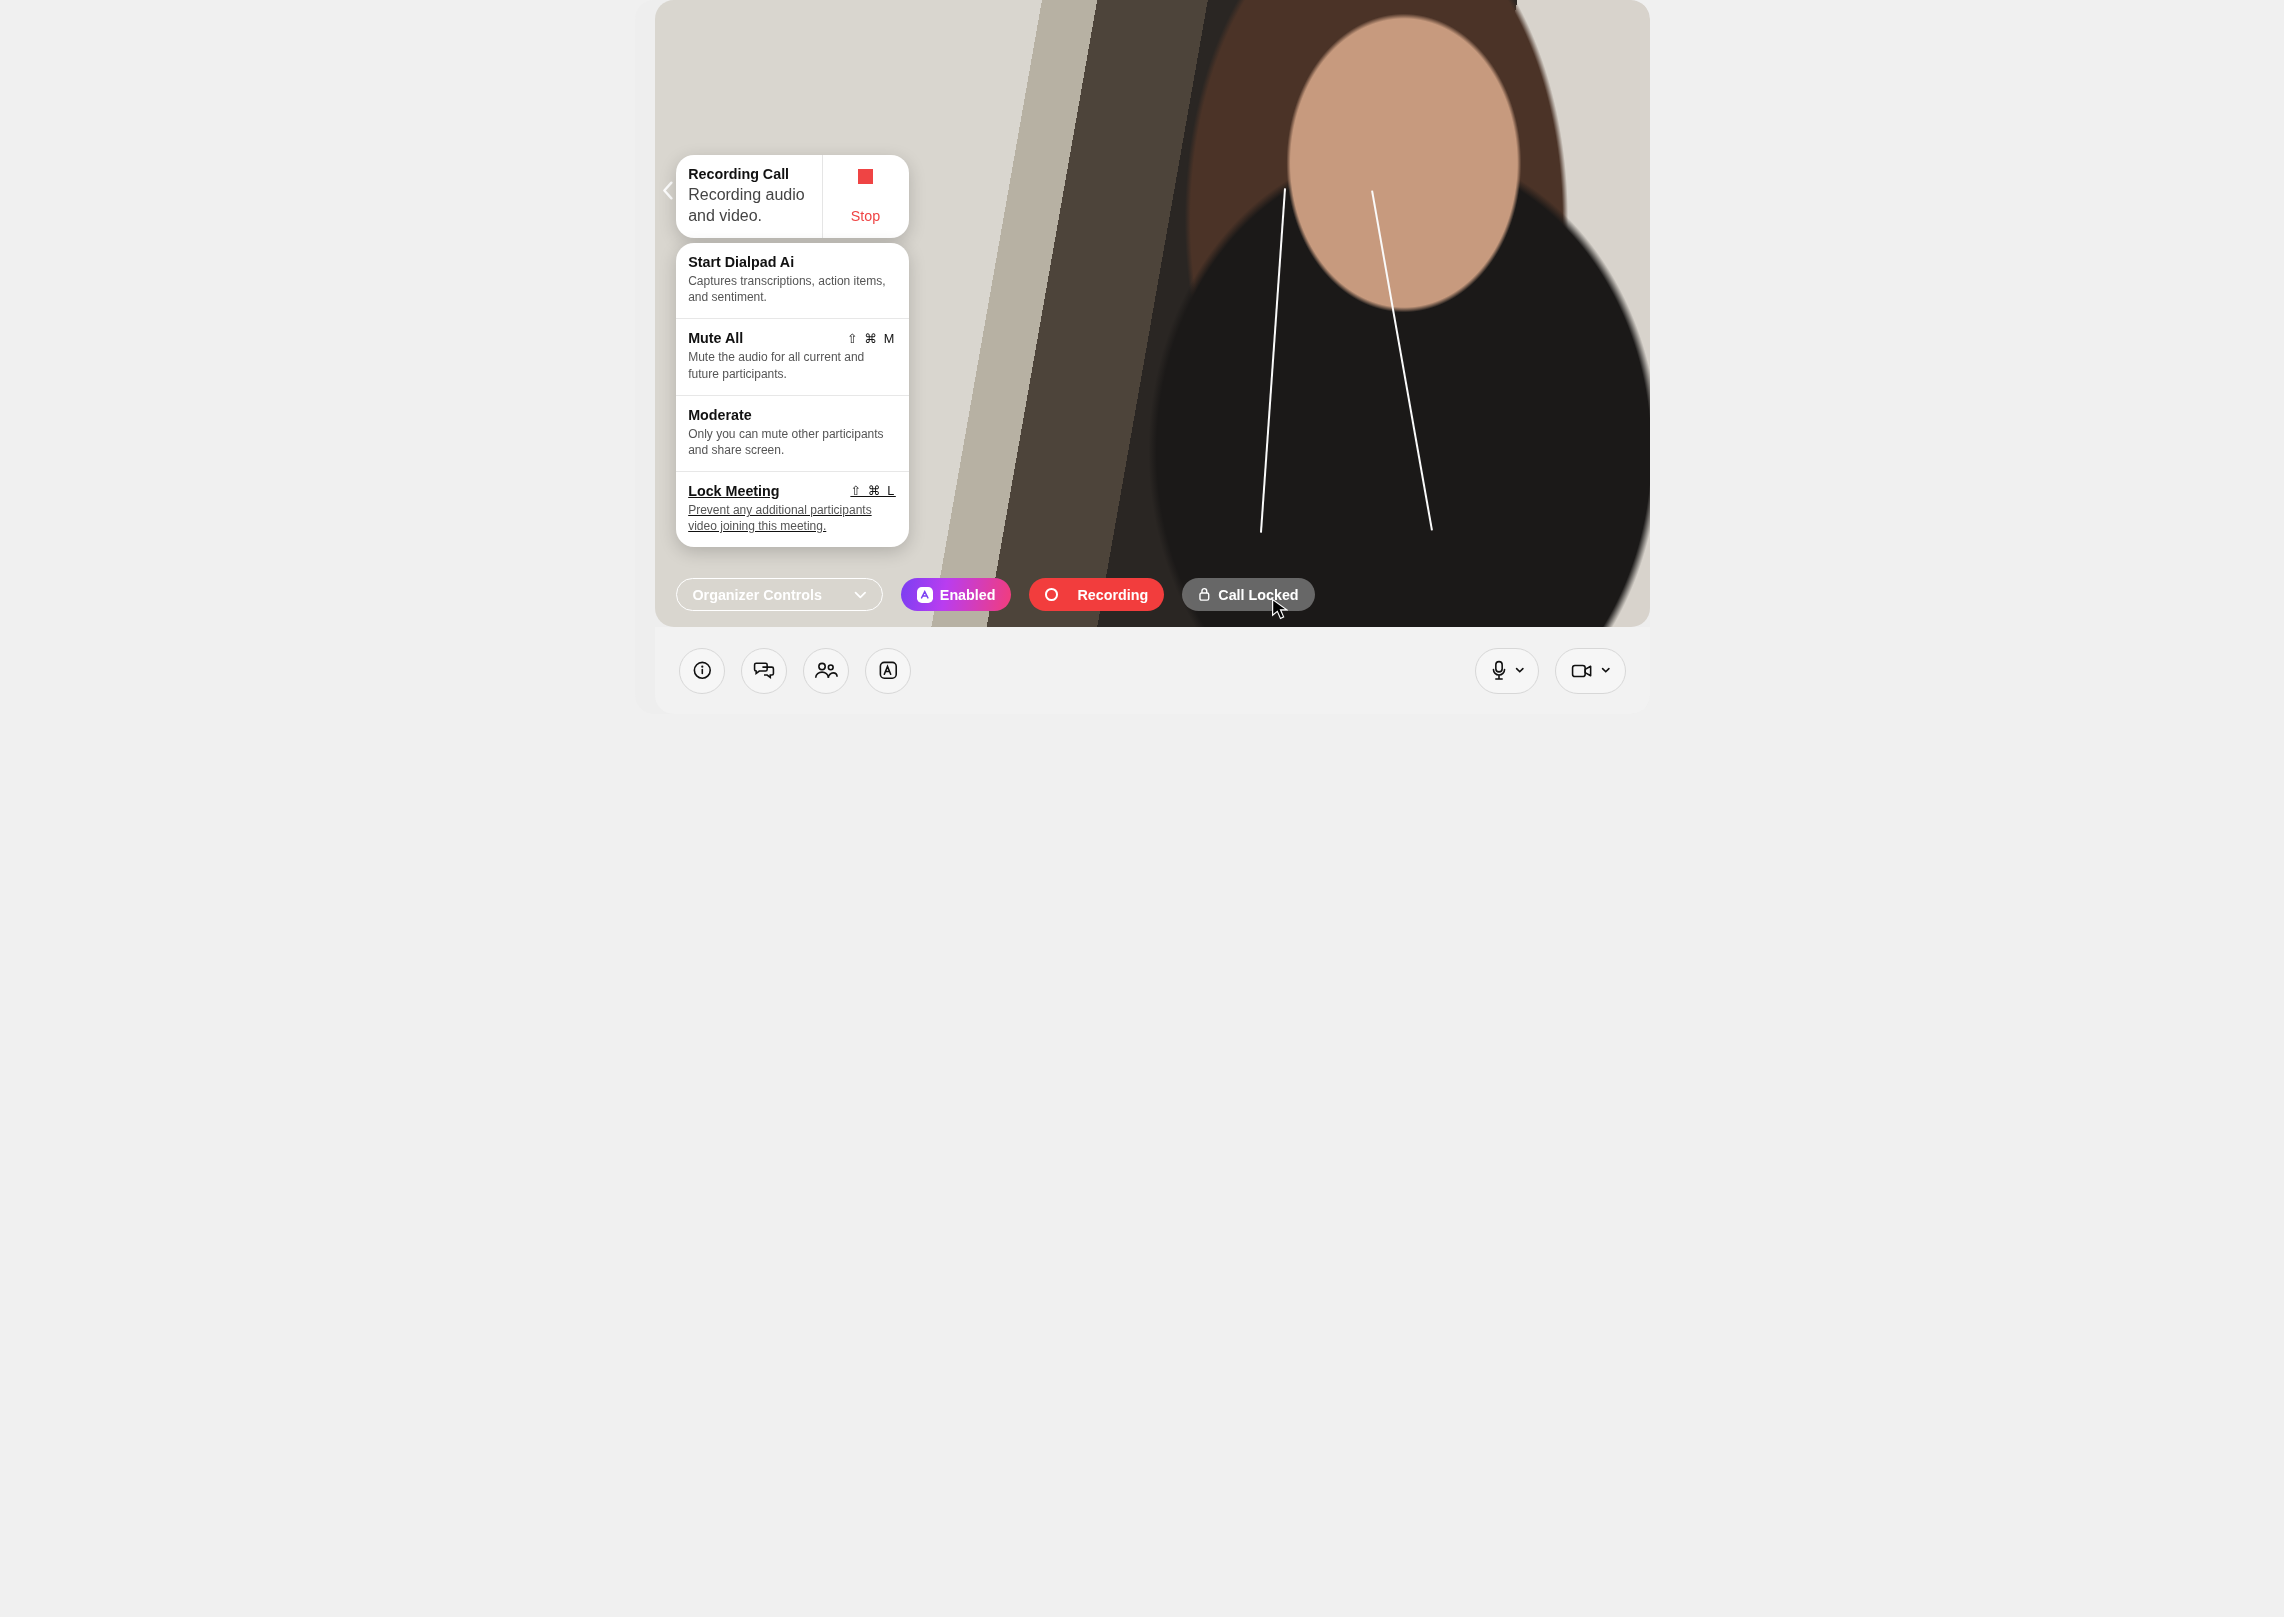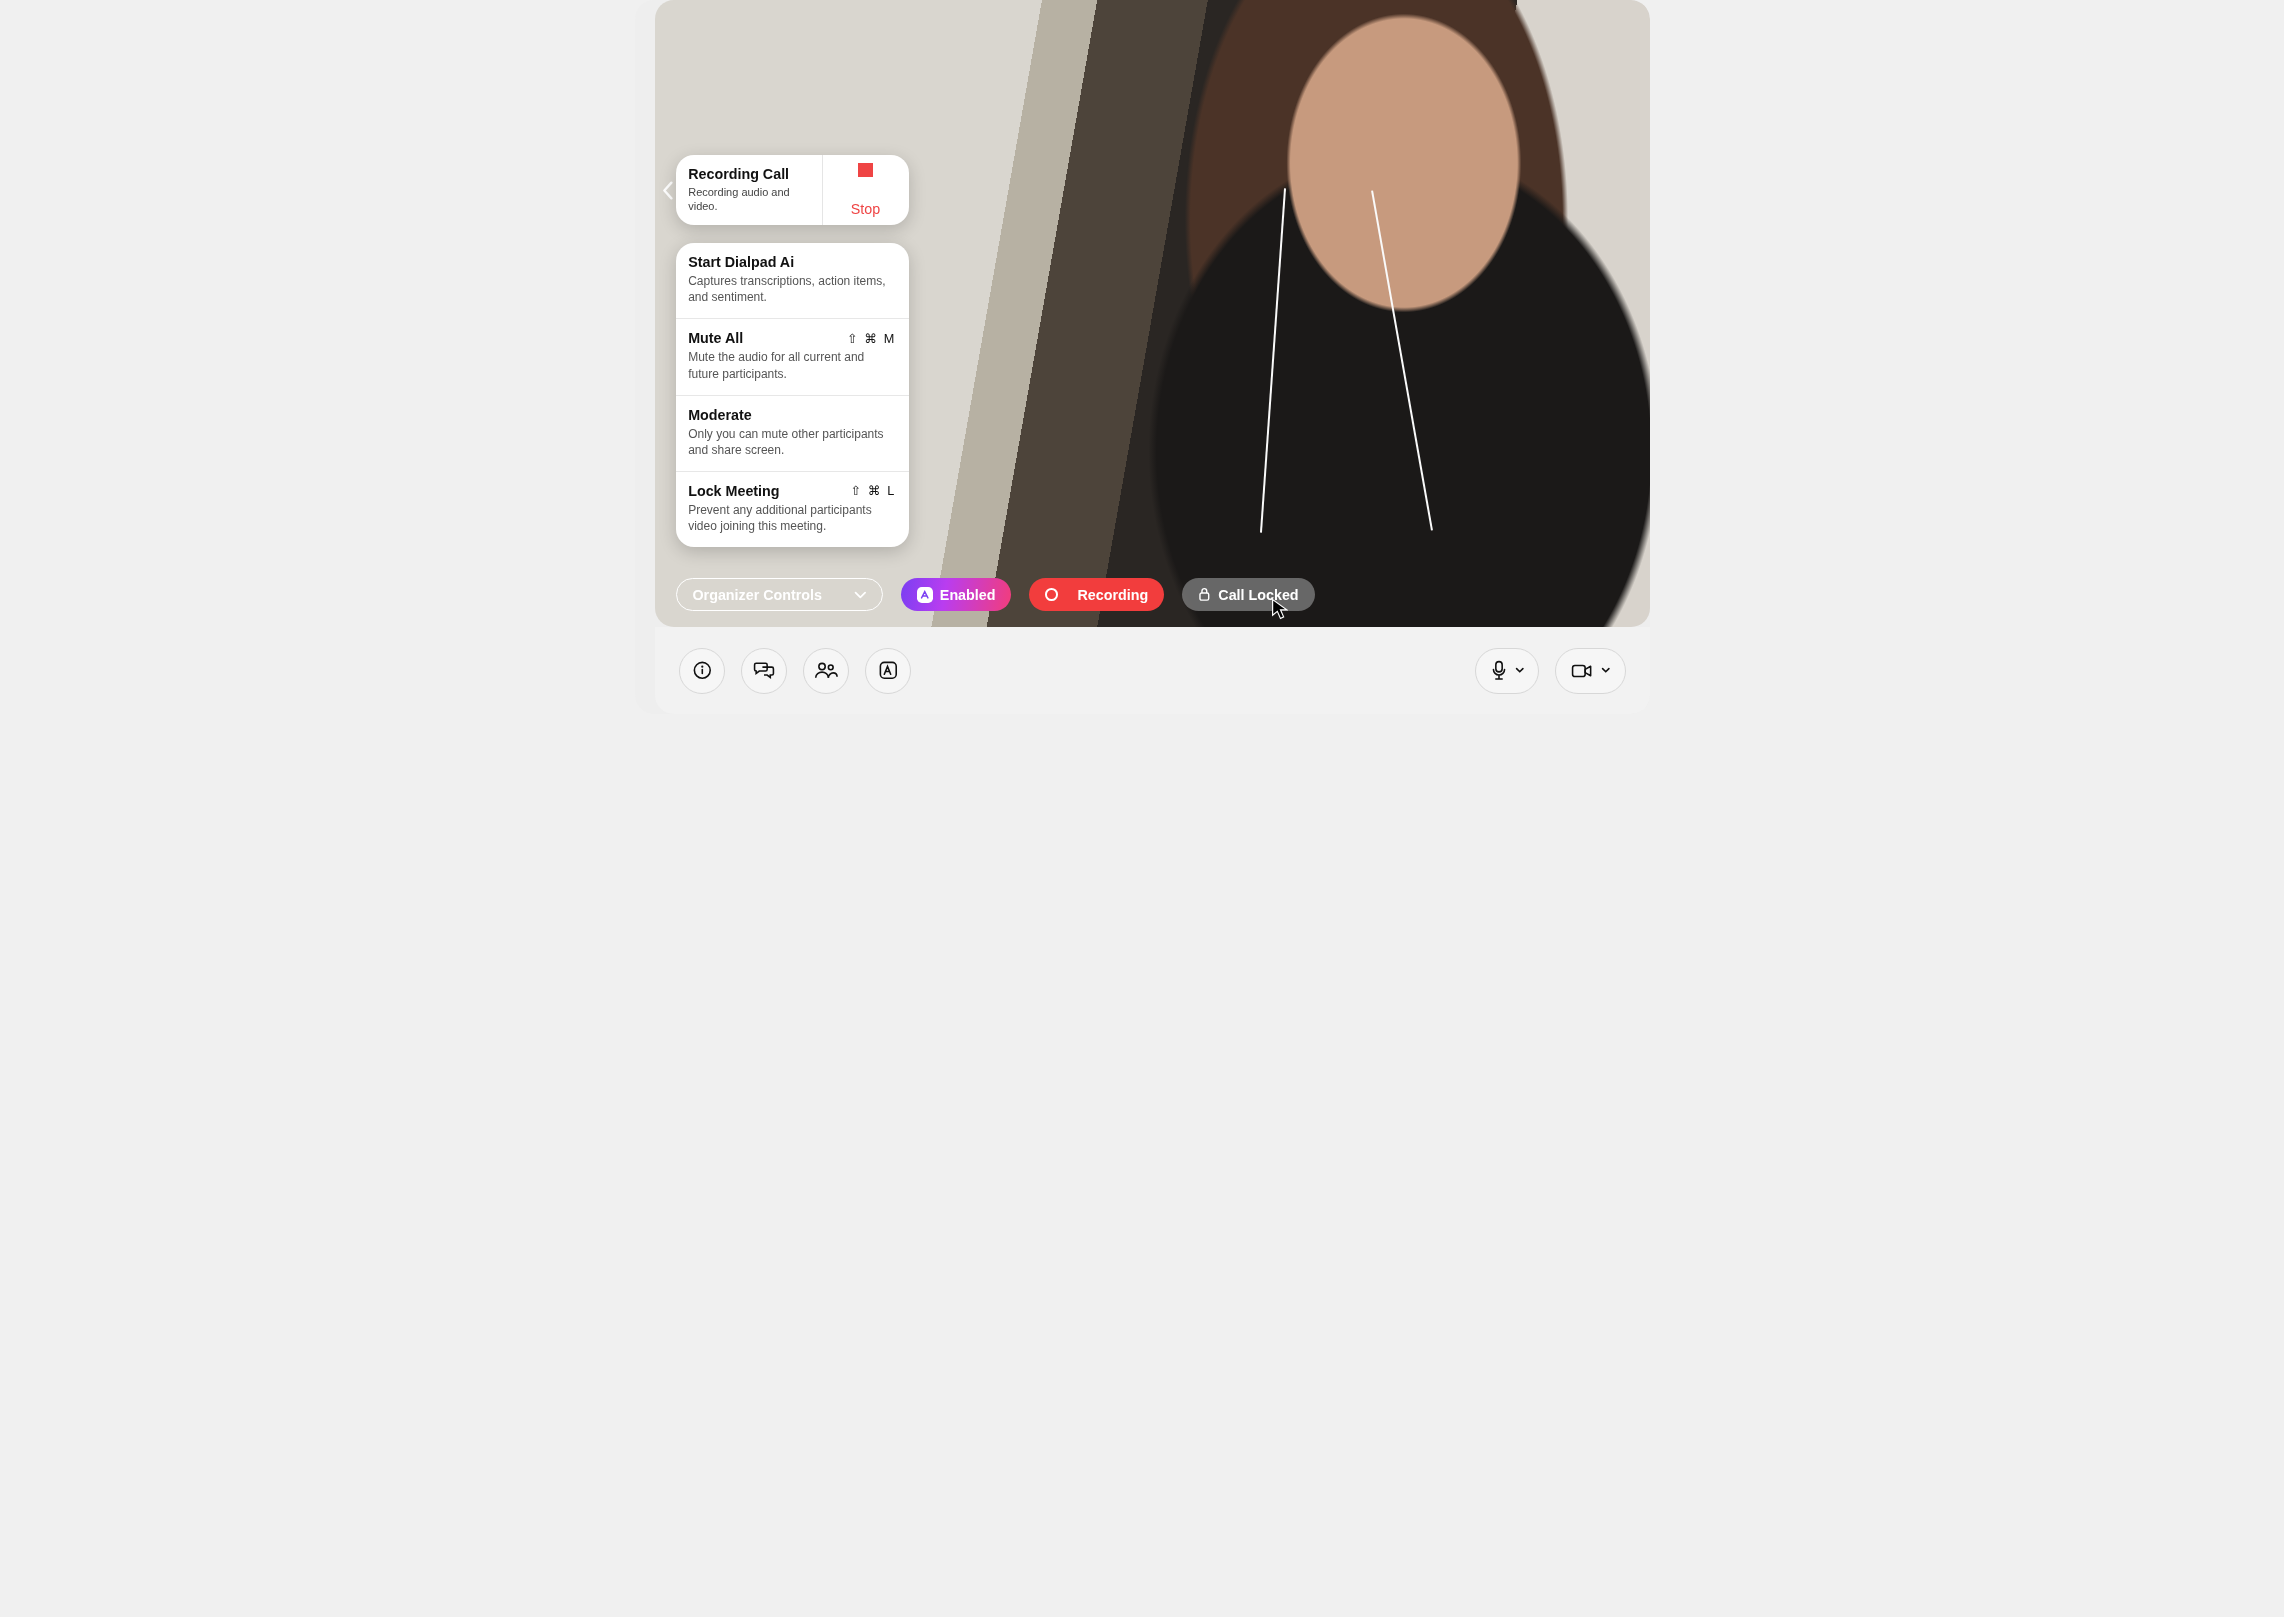--- a/index.html
+++ b/index.html
@@ -39,32 +39,32 @@
   }
   
   .card {
     position: absolute; background:#fff; border-radius:18px;
     box-shadow: 0 4.8px 17.4px rgba(0,0,0,.18);
     color:#111;
   }
   .rec-card { left:41px; top:155px; width:233px; display:flex; }
   .rec-left { flex:1; padding:11px 11px 11px 12.7px; }
   .rec-left .title { font-weight:700; font-size:14.3px; margin-bottom:3.2px;}
-  .rec-left .desc { font-size:11px; color:#444; line-height:1.3;}
+  .rec-left .desc { font-size:16px; color:#444; line-height:1.3;}
   .rec-right {
     width:87px; border-left:0.8px solid #e5e5e5;
     display:flex; flex-direction:column; align-items:center; justify-content:center;
     gap:24px; cursor:pointer;
   }
   .stop-square { width:14.3px; height:14.3px; background:#ef4444; }
   .stop-label { color:#ef4444; font-size:14.3px; font-weight:500; }
   
   .menu-card { left:41px; top:243px; width:233px; }
   .menu-item { padding:11px 12.7px 12.7px 12.7px; border-bottom:0.8px solid #e7e7e7; cursor:pointer; }
-  .menu-item:last-child { border-bottom:none; }
+  .menu-item:last-child { border-bottom:none;text-decoration:underline; }
   .mi-head { display:flex; align-items:center; justify-content:space-between; }
   .mi-title { font-weight:700; font-size:14.3px; }
   .mi-shortcut { font-size:12.7px; color:#111; font-weight:500; letter-spacing:1.6px; white-space:nowrap; }
   .mi-desc { font-size:12px; color:#555; line-height:1.35; margin-top:3.2px; }
   
   .pills { position:absolute; left:41px; bottom:103px; display:flex; gap:17.4px; align-items:center; }
   .pill {
     height:33px; border-radius:16.7px; padding:0 16px;
     display:flex; align-items:center; gap:8px;
     font-size:14.3px; font-weight:600; color:#fff; cursor:pointer;

